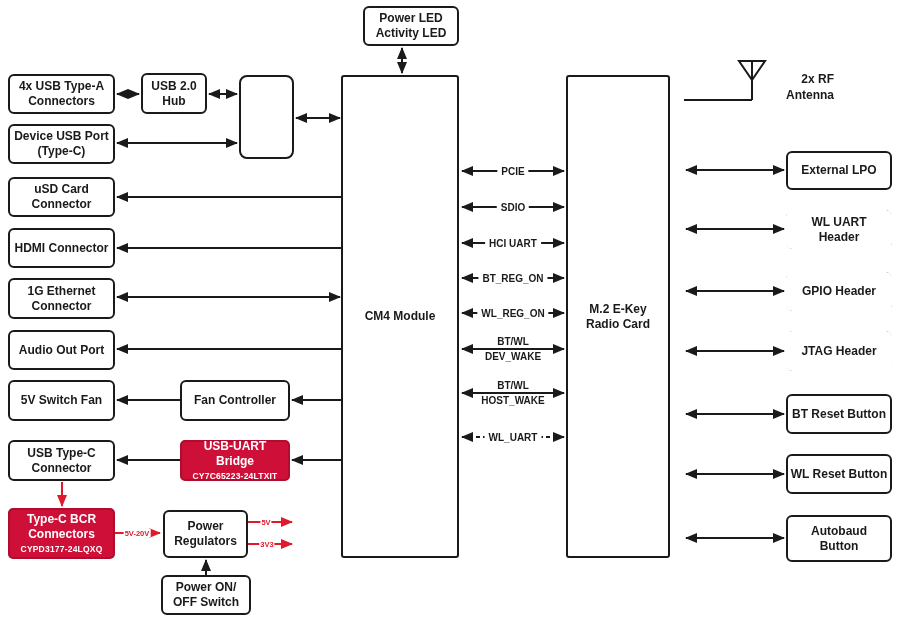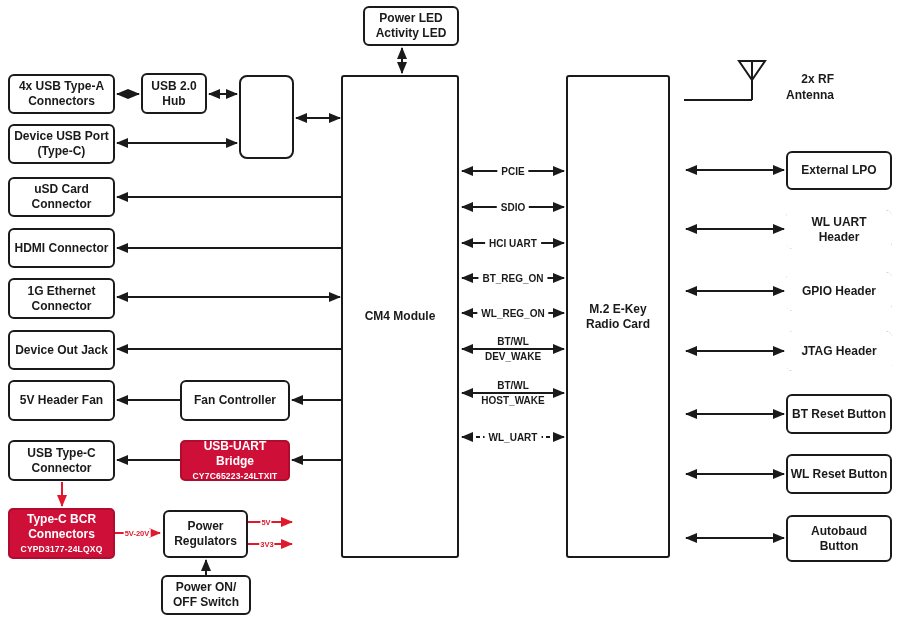--- a/index.html
+++ b/index.html
@@ -136,24 +136,24 @@
 Connector</span>
   </div>
   <div class="n" style="left:8px;top:228px;width:107px;height:40px;">
     <span>HDMI Connector</span>
   </div>
   <div class="n" style="left:8px;top:278px;width:107px;height:41px;">
     <span>1G Ethernet
 Connector</span>
   </div>
   <div class="n" style="left:8px;top:330px;width:107px;height:40px;">
-    <span>Device Out Jack</span>
+    <span>Audio Out Port</span>
   </div>
   <div class="n" style="left:8px;top:380px;width:107px;height:41px;">
-    <span>5V Header Fan</span>
+    <span>5V Switch Fan</span>
   </div>
   <div class="n" style="left:180px;top:380px;width:110px;height:41px;">
     <span>Fan Controller</span>
   </div>
   <div class="n" style="left:8px;top:440px;width:107px;height:41px;">
     <span>USB Type-C
 Connector</span>
   </div>
   <div class="n red" style="left:180px;top:440px;width:110px;height:41px;">
     <span>USB-UART Bridge</span>

